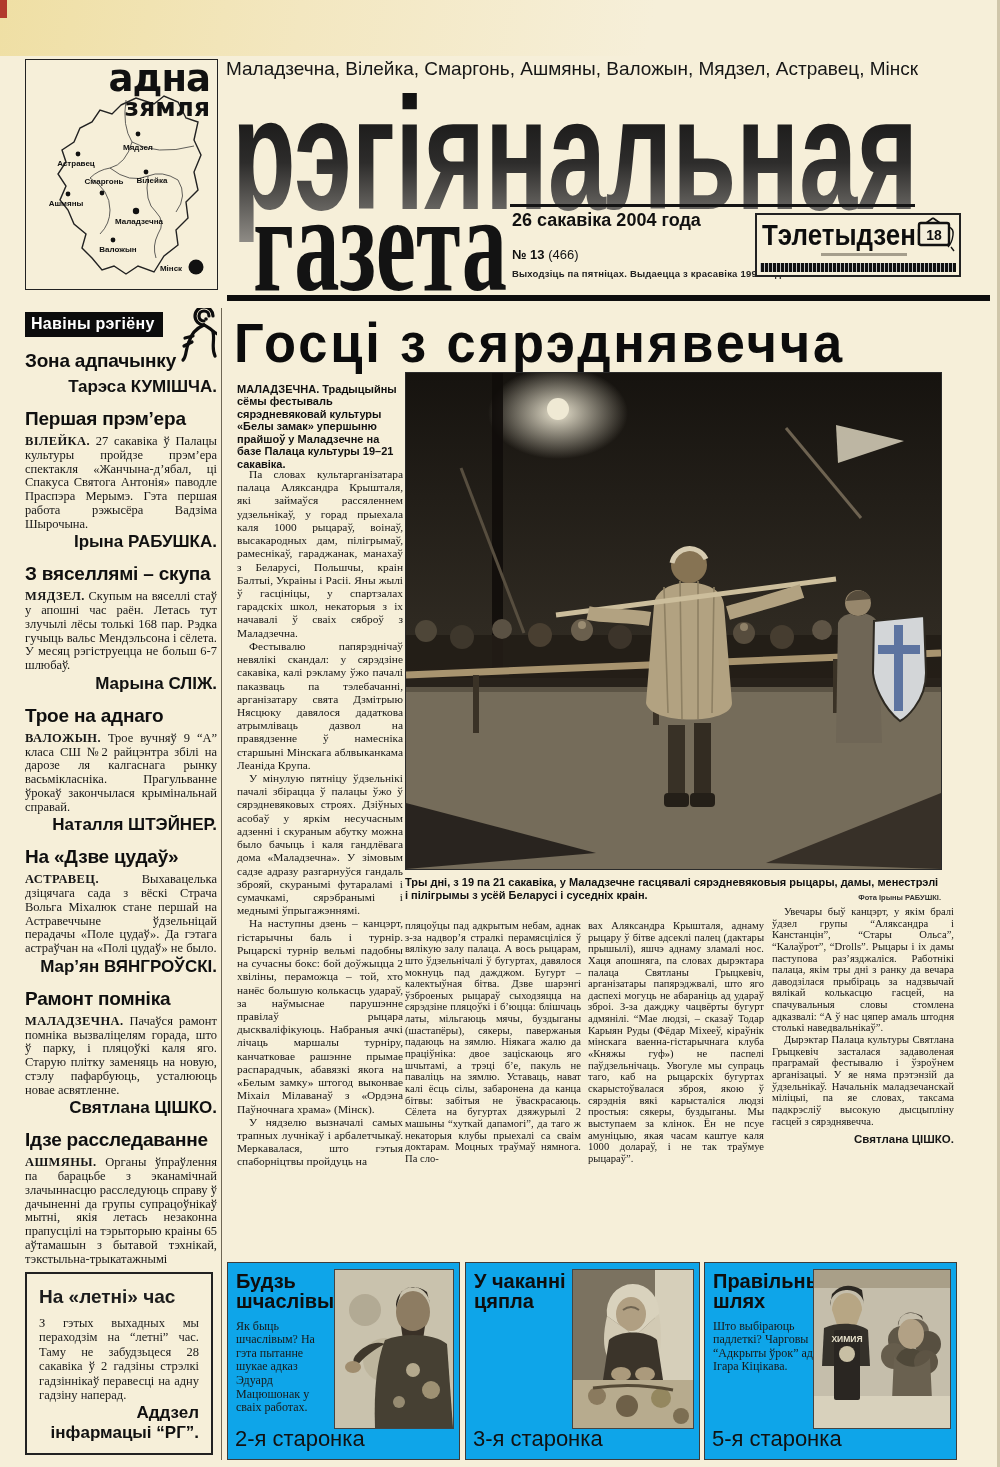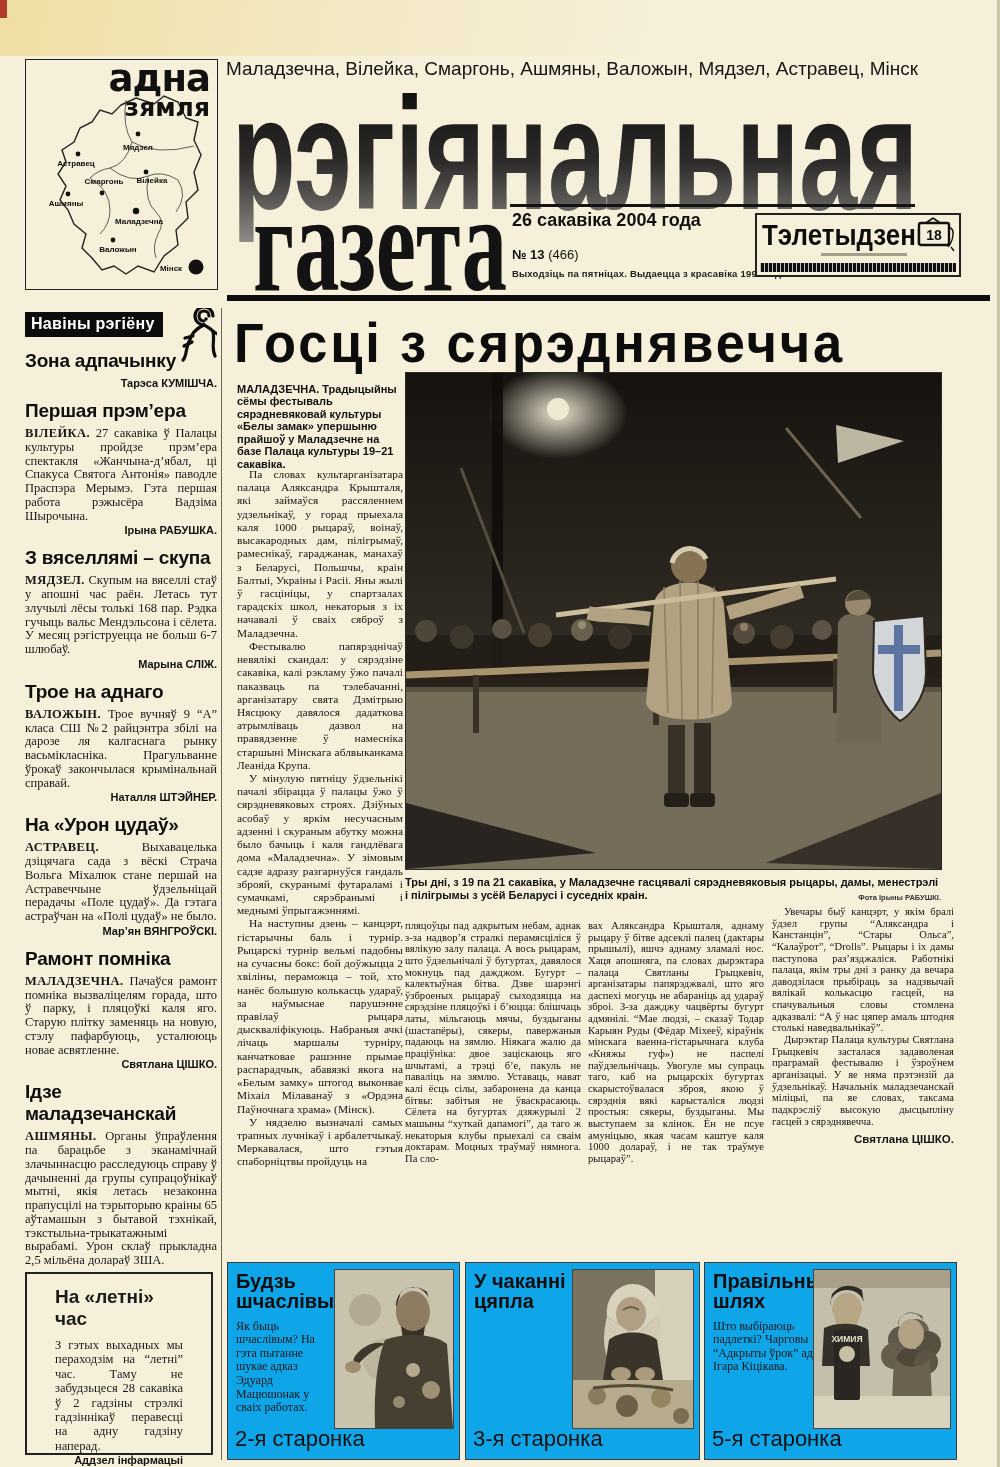--- a/index.html
+++ b/index.html
@@ -43,23 +43,23 @@
   .sidebar{position:absolute;left:25px;top:308px;width:192px;height:958px;overflow:hidden;}
   .news-banner{position:relative;display:inline-block;background:#0c0c0c;color:#fff;
         font-family:"Liberation Sans",sans-serif;font-weight:bold;font-size:16px;
         padding:3px 8px 4px 6px;margin:4px 0 2px 0;letter-spacing:.3px;}
   .ram-icon{position:absolute;left:144px;top:-6px;}
   .sb-art h3{font-family:"Liberation Sans",sans-serif;font-weight:bold;font-size:19px;
         margin:11px 0 5px 0;letter-spacing:-.2px;color:#0f0f0f;}
   .sb-body{margin:0;font-size:12.5px;line-height:1.1;text-align:justify;color:#181818;}
   .dateline{font-weight:bold;letter-spacing:.4px;}
   .byline{text-align:right;font-family:"Liberation Sans",sans-serif;font-weight:bold;
-        font-size:11px;margin-top:1px;color:#111;}
+        font-size:17px;margin-top:1px;color:#111;}
   .summer-box{position:absolute;left:25px;top:1272px;width:188px;height:183px;border:2px solid #222;
-        box-sizing:border-box;padding:8px 28px;}
+        box-sizing:border-box;padding:8px 12px;}
   .summer-box h3{font-family:"Liberation Sans",sans-serif;font-weight:bold;font-size:19px;margin:4px 0 8px 0;}
   .summer-box p{margin:0;font-size:12.5px;line-height:1.15;text-align:justify;}
 
   
   .headline{position:absolute;left:234px;top:310px;font-family:"Liberation Sans",sans-serif;
         font-weight:bold;font-size:46px;letter-spacing:2.5px;color:#0c0c0c;white-space:nowrap;
         transform:scale(1.14,1.22);transform-origin:left top;}
   .lead{position:absolute;left:237px;top:383px;width:166px;font-family:"Liberation Sans",sans-serif;
         font-weight:bold;font-size:11px;line-height:1.13;color:#111;}
   .photo{position:absolute;left:405px;top:372px;width:537px;height:498px;border:1px solid #2a2a2a;
@@ -203,31 +203,31 @@
       <h3>З вяселлямі – скупа</h3>
       <p class="sb-body"><span class="dateline">МЯДЗЕЛ.</span> <span>Скупым на вяселлі стаў у апошні час раён. Летась тут злучылі лёсы толькі 168 пар. Рэдка гучыць вальс Мендэльсона і сёлета. У месяц рэгіструецца не больш 6-7 шлюбаў.</span></p>
       <div class="byline">Марына СЛІЖ.</div>
     </div>
     <div class="sb-art">
       <h3>Трое на аднаго</h3>
       <p class="sb-body"><span class="dateline">ВАЛОЖЫН.</span> <span>Трое вучняў 9 “А” класа СШ №2 райцэнтра збілі на дарозе ля калгаснага рынку васьмікласніка. Прагульванне ўрокаў закончылася крымінальнай справай.</span></p>
       <div class="byline">Наталля ШТЭЙНЕР.</div>
     </div>
     <div class="sb-art">
-      <h3>На «Урон цудаў»</h3>
+      <h3>На «Дзве цудаў»</h3>
       <p class="sb-body"><span class="dateline">АСТРАВЕЦ.</span> <span>Выхавацелька дзіцячага сада з вёскі Страча Вольга Міхалюк стане першай на Астравеччыне ўдзельніцай перадачы «Поле цудаў». Да гэтага астраўчан на «Полі цудаў» не было.</span></p>
       <div class="byline">Мар’ян ВЯНГРОЎСКІ.</div>
     </div>
     <div class="sb-art">
       <h3>Рамонт помніка</h3>
       <p class="sb-body"><span class="dateline">МАЛАДЗЕЧНА.</span> <span>Пачаўся рамонт помніка вызваліцелям горада, што ў парку, і пляцоўкі каля яго. Старую плітку заменяць на новую, стэлу пафарбуюць, усталююць новае асвятленне.</span></p>
       <div class="byline">Святлана ЦІШКО.</div>
     </div>
     <div class="sb-art">
-      <h3>Ідзе маладзечанскай</h3>
+      <h3>Ідзе расследаванне</h3>
       <p class="sb-body"><span class="dateline">АШМЯНЫ.</span> <span>Органы ўпраўлення па барацьбе з эканамічнай злачыннасцю расследуюць справу ў дачыненні да групы супрацоўнікаў мытні, якія летась незаконна прапусцілі на тэрыторыю краіны 65 аўтамашын з бытавой тэхнікай, тэкстыльна-трыкатажнымі вырабамі. Урон склаў прыкладна 2,5 мільёна долараў ЗША.</span></p>
 
     </div>
   </div>
 
   <div class="summer-box">
     <h3>На «летні» час</h3>
     <p>З гэтых выхадных мы пераходзім на “летні” час. Таму не забудзьцеся 28 сакавіка ў 2 гадзіны стрэлкі гадзіннікаў перавесці на адну гадзіну наперад.</p>
     <div class="byline">Аддзел інфармацыі “РГ”.</div>
   </div>

